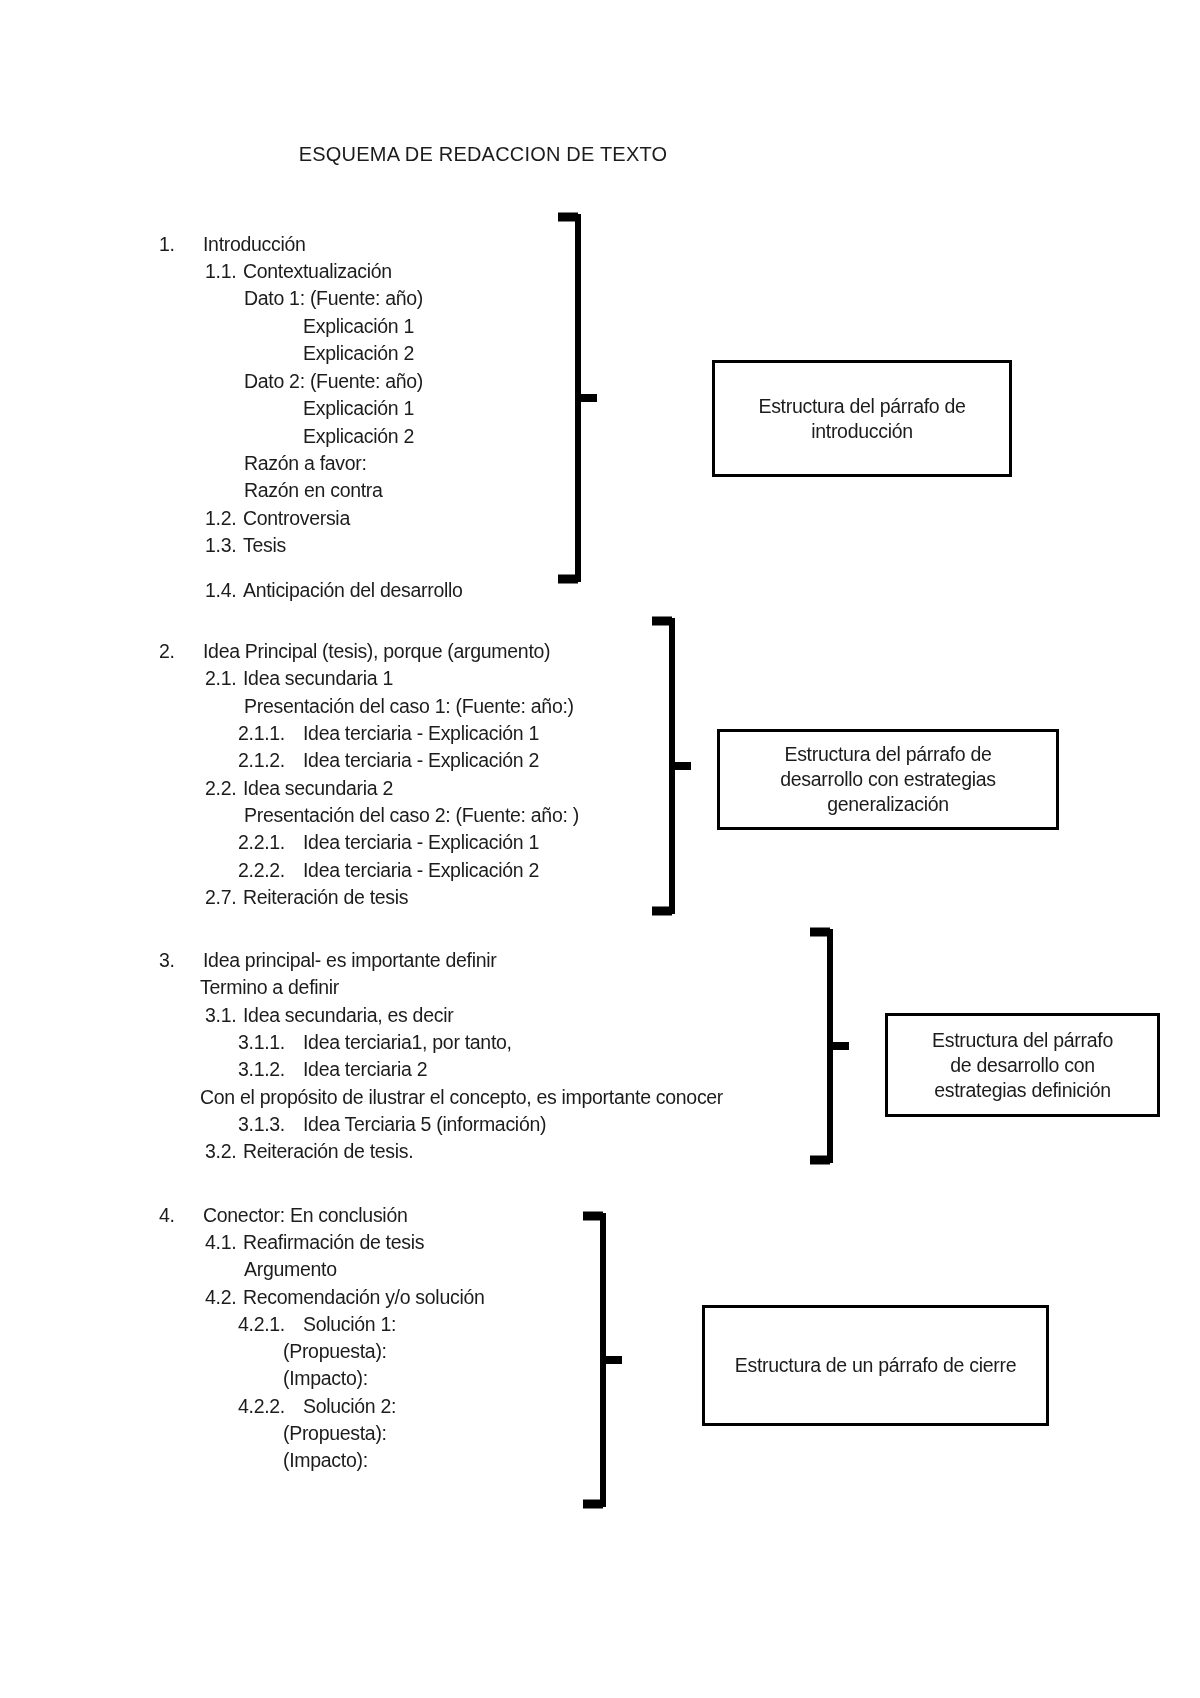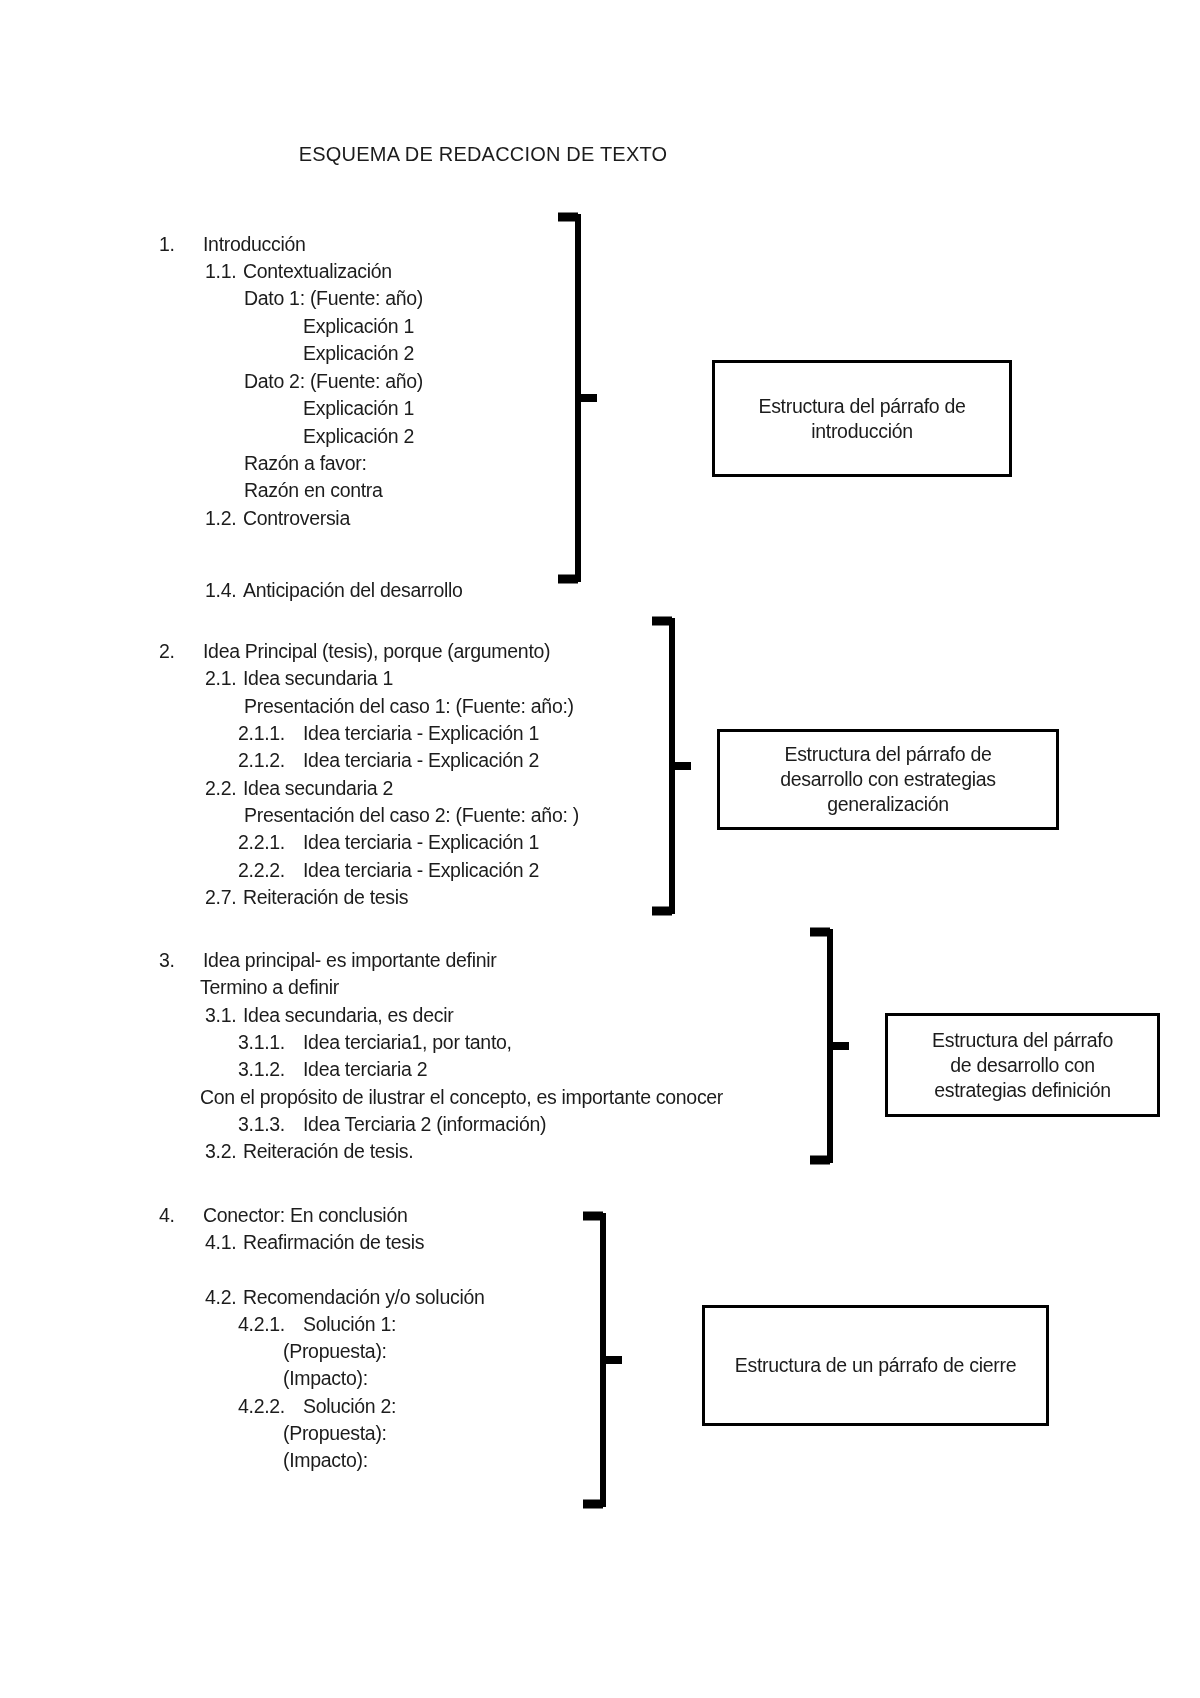--- a/index.html
+++ b/index.html
@@ -94,20 +94,24 @@
     <div class="line" style="top: 449.5px;">
       <span class="txt" style="left: 244px; text-align: right;">Razón a favor:</span>
     </div>
     <div class="line" style="top: 476.5px;">
       <span class="txt" style="left: 244px;">Razón en contra</span>
     </div>
     <div class="line" style="top: 504.5px;">
       <span class="num" style="left: 205px;">1.2.</span>
       <span class="txt" style="left: 243px;">Controversia</span>
     </div>
+    <div class="line" style="top: 531.5px;">
+      <span class="num" style="left: 205px;">1.3.</span>
+      <span class="txt" style="left: 243px;">Tesis</span>
+    </div>
     <div class="line" style="top: 576.5px;">
       <span class="num" style="left: 205px;">1.4.</span>
       <span class="txt" style="left: 243px;">Anticipación del desarrollo</span>
     </div>
     <div class="line" style="top: 637.5px;">
       <span class="num" style="left: 159px;">2.</span>
       <span class="txt" style="left: 203px;">Idea Principal (tesis), porque (argumento)</span>
     </div>
     <div class="line" style="top: 664.5px;">
       <span class="num" style="left: 205px;">2.1.</span>
@@ -160,33 +164,36 @@
     </div>
     <div class="line" style="top: 1055.5px;">
       <span class="num" style="left: 238px;">3.1.2.</span>
       <span class="txt" style="left: 303px;">Idea terciaria 2</span>
     </div>
     <div class="line" style="top: 1083.5px;">
       <span class="txt" style="left: 200px;">Con el propósito de ilustrar el concepto, es importante conocer</span>
     </div>
     <div class="line" style="top: 1110.5px;">
       <span class="num" style="left: 238px;">3.1.3.</span>
-      <span class="txt" style="left: 303px;">Idea Terciaria 2 (información)</span>
+      <span class="txt" style="left: 303px;">Idea Terciaria 5 (información)</span>
     </div>
     <div class="line" style="top: 1137.5px;">
       <span class="num" style="left: 205px;">3.2.</span>
       <span class="txt" style="left: 243px;">Reiteración de tesis.</span>
     </div>
     <div class="line" style="top: 1201.5px;">
       <span class="num" style="left: 159px;">4.</span>
       <span class="txt" style="left: 203px;">Conector: En conclusión</span>
     </div>
     <div class="line" style="top: 1228.5px;">
       <span class="num" style="left: 205px;">4.1.</span>
       <span class="txt" style="left: 243px;">Reafirmación de tesis</span>
+    </div>
+    <div class="line" style="top: 1255.5px;">
+      <span class="txt" style="left: 244px;">Argumento</span>
     </div>
     <div class="line" style="top: 1283.5px; padding-left: 11px;">
       <span class="num" style="left: 205px;">4.2.</span>
       <span class="txt" style="left: 243px;">Recomendación y/o solución</span>
     </div>
     <div class="line" style="top: 1310.5px;">
       <span class="num" style="left: 238px;">4.2.1.</span>
       <span class="txt" style="left: 303px;">Solución 1:</span>
     </div>
     <div class="line" style="top: 1337.5px;">

